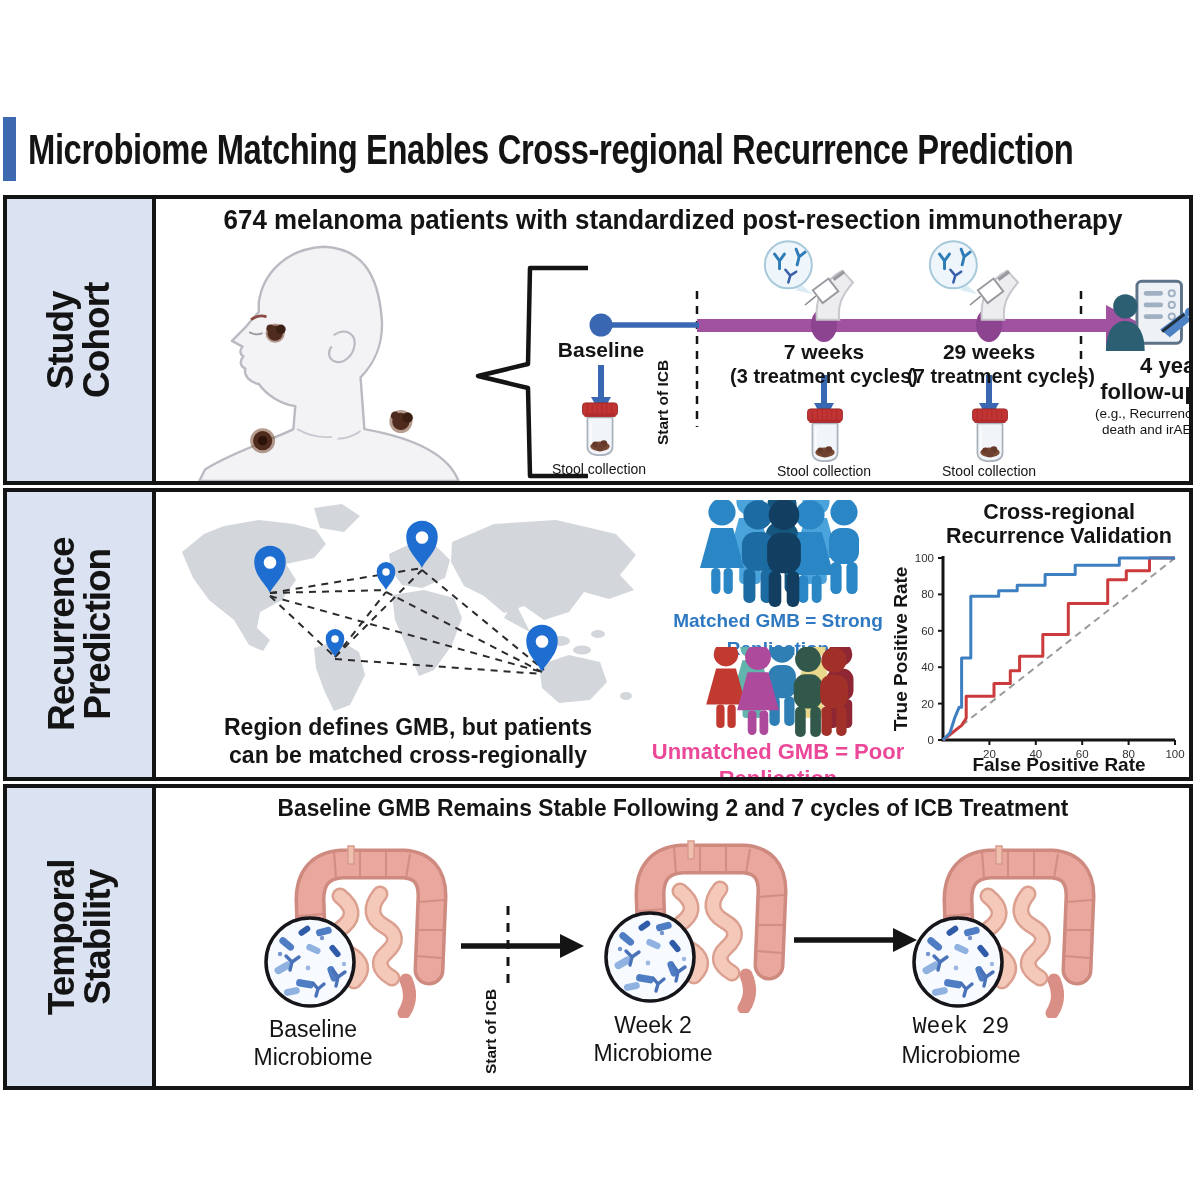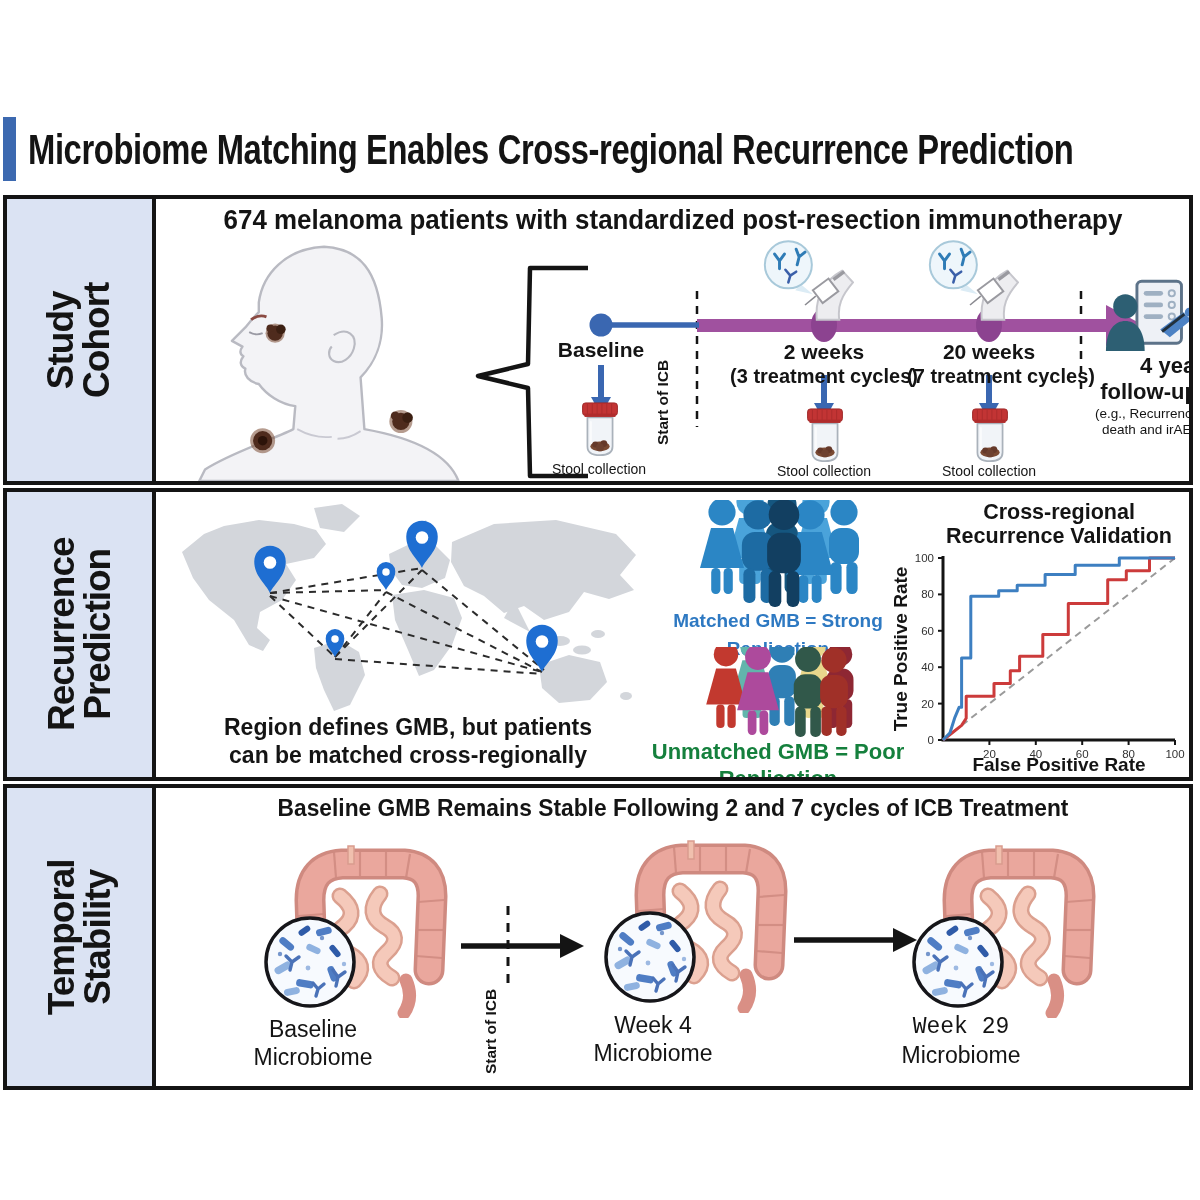--- a/index.html
+++ b/index.html
@@ -26,21 +26,21 @@
 
   .lbl-b21{font-size:21px;font-weight:bold;}
   .lbl-b20{font-size:20px;font-weight:bold;}
   .lbl-18{font-size:14px;}
   .followup-big{font-size:22px;font-weight:bold;line-height:1.2;}
   .followup-sub{font-size:13.5px;line-height:1.25;}
   .icb-label{font-size:15.5px;font-weight:bold;transform:rotate(-90deg);transform-origin:left bottom;white-space:nowrap;}
 
   .map-caption{font-size:23px;font-weight:bold;}
   .match-caption{font-size:19px;font-weight:bold;color:#2e79c2;}
-  .unmatch-caption{font-size:22px;font-weight:bold;color:#15803d;}
+  .unmatch-caption{font-size:22px;font-weight:bold;color:#ec4899;}
   .stage-label{font-size:23px;}
 
   
   .roc-title{font-size:21.5px;font-weight:bold;fill:#141414;}
   .roc-axlabel{font-size:19px;font-weight:bold;fill:#141414;}
   .roc-ticks line{stroke:#141414;stroke-width:2;}
   .roc-ticks text{font-size:11.5px;fill:#333;font-family:"Liberation Sans",sans-serif;}
   svg{display:block;}
 </style>
 </head>
@@ -244,23 +244,23 @@
           <use href="#jar"></use>
         </svg>
       <svg class="abs" style="left:649px;top:208px;" width="40" height="58" viewBox="0 0 40 60">
           <use href="#jar"></use>
         </svg>
       <svg class="abs" style="left:814px;top:208px;" width="40" height="58" viewBox="0 0 40 60">
           <use href="#jar"></use>
         </svg>
 
       <div class="abs ctr lbl-b21" style="left:445px;top:139px;">Baseline</div>
-      <div class="abs ctr lbl-b21" style="left:668px;top:141px;">2 weeks</div>
+      <div class="abs ctr lbl-b21" style="left:668px;top:141px;">7 weeks</div>
       <div class="abs ctr lbl-b20" style="left:668px;top:166px;">(3 treatment cycles)</div>
-      <div class="abs ctr lbl-b21" style="left:833px;top:141px;">20 weeks</div>
+      <div class="abs ctr lbl-b21" style="left:833px;top:141px;">29 weeks</div>
       <div class="abs ctr lbl-b20" style="left:833px;top:166px;margin-left:12px;">(7 treatment cycles)</div>
       <div class="abs ctr followup-big" style="left:1022px;top:154px;">4 years</div>
       <div class="abs ctr followup-big" style="left:993px;top:180px;">follow-up</div>
       <div class="abs ctr followup-sub" style="left:993px;top:207px;">(e.g., Recurrence,</div>
       <div class="abs ctr followup-sub" style="left:993px;top:223px;">death and irAE)</div>
       <div class="abs icb-label" style="left:516px;top:228px;">Start of ICB</div>
       <div class="abs ctr lbl-18" style="left:443px;top:262px;">Stool collection</div>
       <div class="abs ctr lbl-18" style="left:668px;top:264px;">Stool collection</div>
       <div class="abs ctr lbl-18" style="left:833px;top:264px;">Stool collection</div>
     </div>
@@ -402,21 +402,21 @@
         <use href="#gut"></use>
           <use href="#biome-circle" transform="translate(54,124)"></use>
       </svg>
       <div class="abs ctr stage-label" style="left:157px;top:228px;">Baseline</div>
       <div class="abs ctr stage-label" style="left:157px;top:256px;">Microbiome</div>
 
       <svg class="abs" style="left:440px;top:45px;" width="200" height="180" viewBox="0 0 200 180">
         <use href="#gut"></use>
           <use href="#biome-circle" transform="translate(54,124)"></use>
       </svg>
-      <div class="abs ctr stage-label" style="left:497px;top:224px;">Week 4</div>
+      <div class="abs ctr stage-label" style="left:497px;top:224px;">Week 2</div>
       <div class="abs ctr stage-label" style="left:497px;top:252px;">Microbiome</div>
 
       <svg class="abs" style="left:748px;top:50px;" width="200" height="180" viewBox="0 0 200 180">
         <use href="#gut"></use>
           <use href="#biome-circle" transform="translate(54,124)"></use>
       </svg>
       <div class="abs ctr stage-label" style="left:805px;top:226px;font-family:Liberation Mono, monospace;">Week 29</div>
       <div class="abs ctr stage-label" style="left:805px;top:254px;">Microbiome</div>
     </div>
   </div>

